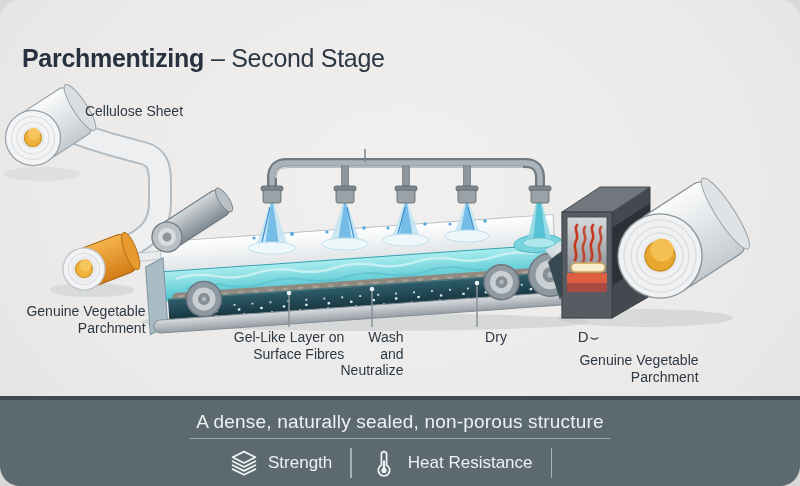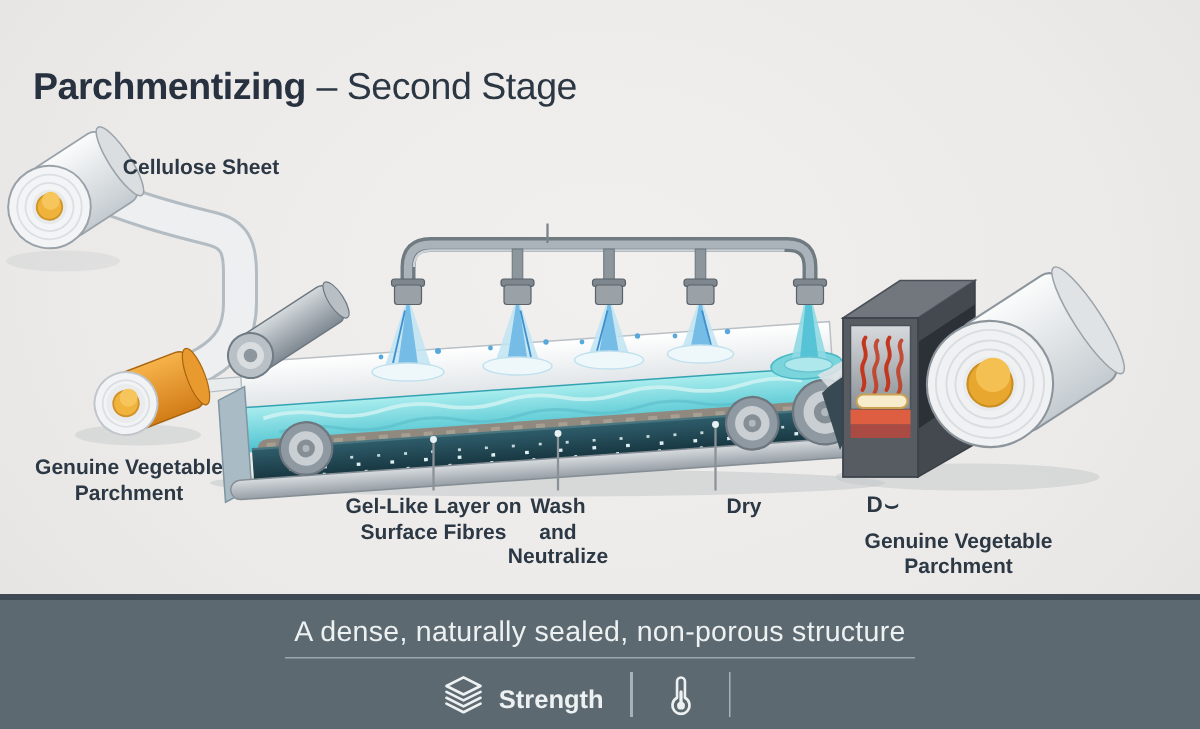--- a/index.html
+++ b/index.html
@@ -1,36 +1,37 @@
 <!DOCTYPE html>
 <html><head>
 <meta charset="utf-8">
 <style>
   html,body{margin:0;padding:0;background:#d8d8d6;}
   .stage{
     position:relative;width:800px;height:486px;overflow:hidden;
     font-family:"Liberation Sans",sans-serif;
     background:radial-gradient(ellipse at 50% 38%, #f1f0ee 0%, #ebeae8 62%, #e3e2e0 100%);
+    border-radius:20px;
   }
   
   .title{position:absolute;left:22px;top:44px;margin:0;font-size:25px;letter-spacing:-0.3px;color:#2c3744;font-weight:400;white-space:nowrap;}
   .title .t-bold{font-weight:700;color:#27313f;margin-right:7px;}
   
-  .lbl{position:absolute;transform:translateX(-50%);text-align:center;
-       font-size:14px;line-height:1.18;color:#2d3845;white-space:nowrap;font-weight:bold;}
+  .lbl{position:absolute;transform:translateX(-50%);text-align:right;
+       font-size:14px;line-height:1.18;color:#2d3845;white-space:nowrap;}
   .lbl .ln{display:block;}
   .dmark{font-size:15px;letter-spacing:1px;}
   .illus{position:absolute;left:0;top:0;width:800px;height:486px;}
   
   .banner{position:absolute;left:0;top:396px;width:800px;height:108px;box-sizing:border-box;
           background:#5c6970;border-top:4px solid #3f4954;color:#eef1f2;}
   .headline{margin-top:11px;text-align:center;font-size:19px;letter-spacing:0.2px;color:#eef1f2;}
   .underline{width:420px;height:1px;background:rgba(223,230,232,0.5);margin:5px auto 0;}
   .features{display:flex;justify-content:center;align-items:center;margin-top:9px;}
-  .feature{display:flex;align-items:flex-end;gap:10px;font-size:17px;color:#eef1f2;font-weight:bold;}
+  .feature{display:flex;align-items:center;gap:10px;font-size:17px;color:#eef1f2;}
   .feature svg{display:block;}
   .vsep{width:1.5px;height:30px;background:rgba(230,238,240,0.55);margin:0 18px;}
 </style>
 </head>
 <body>
 
 <div class="stage">
 
   <svg class="illus" viewBox="0 0 800 486" aria-hidden="true">
     <defs>
@@ -323,20 +324,21 @@
       <div class="vsep"></div>
 
       <div class="feature">
         <svg width="28" height="28" viewBox="0 0 32 32">
           <g fill="none" stroke="#eef1f2" stroke-width="2" stroke-linejoin="round" stroke-linecap="round">
             <path d="M13 6 a3 3 0 0 1 6 0 v12.5 a6.5 6.5 0 1 1 -6 0 Z"></path>
             <line x1="16" y1="14" x2="16" y2="22" stroke-width="2.5"></line>
           </g>
           <circle cx="16" cy="24.5" r="3" fill="#eef1f2"></circle>
         </svg>
+        <span>Heat Resistance</span>
       </div>
 
       <div class="vsep"></div>
 
 
     </div>
   </div>
 
 </div>
 

